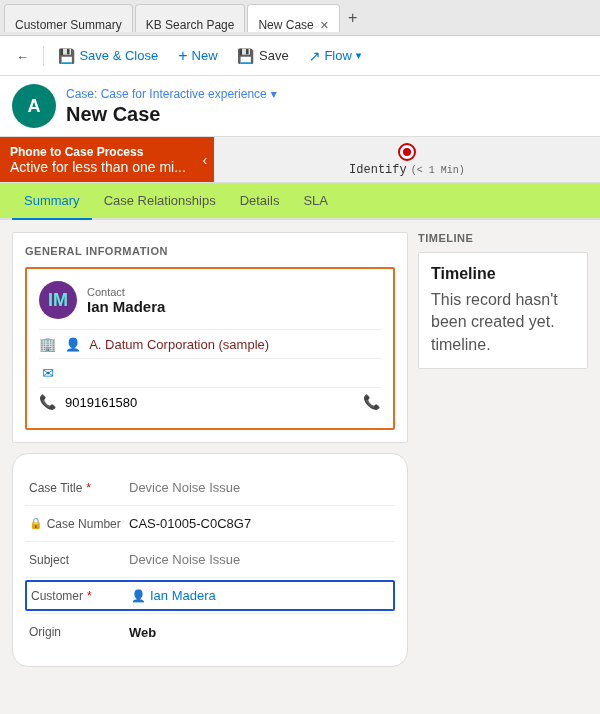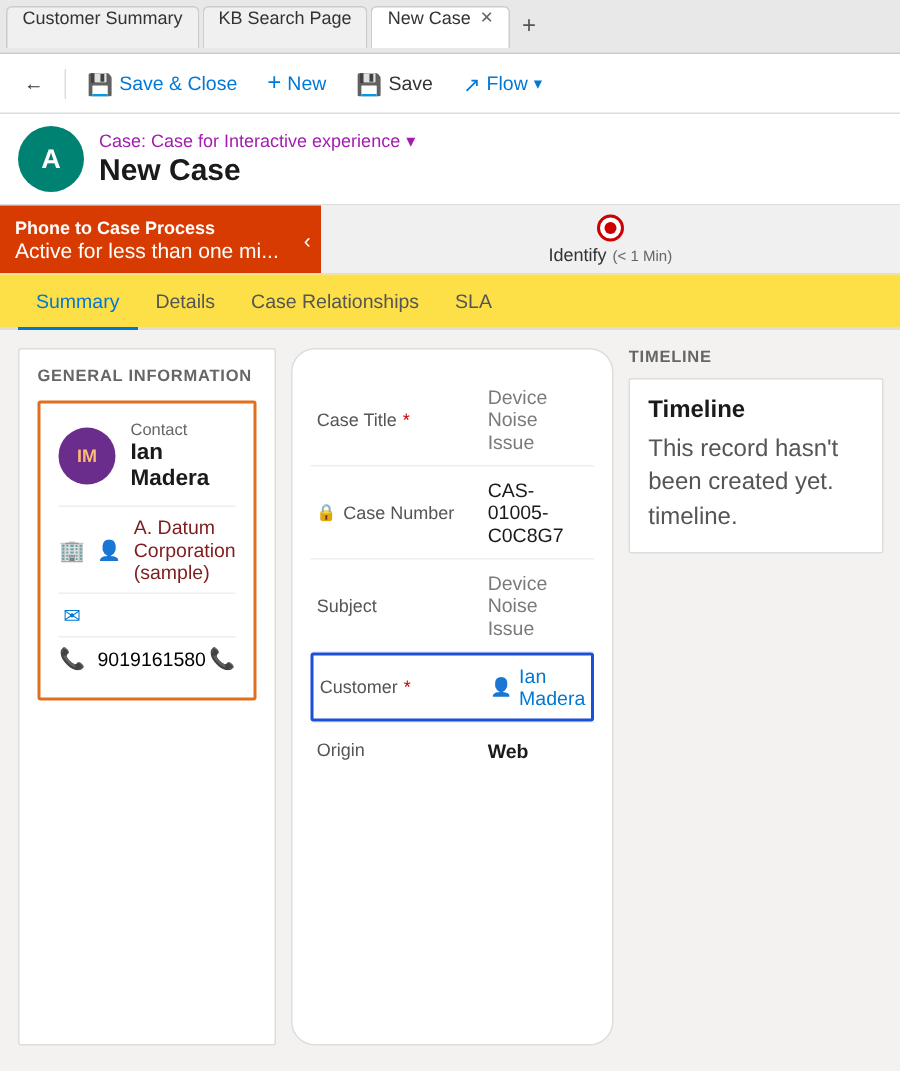--- a/index.html
+++ b/index.html
@@ -1,80 +1,80 @@
 <!DOCTYPE html>
 <html><head>
   <meta charset="utf-8">
   <style>
     * { box-sizing: border-box; margin: 0; padding: 0; }
     body { font-family: 'Segoe UI', Arial, sans-serif; font-size: 13px; background: #f3f2f1; width: 600px; height: 714px; overflow: hidden; }
 
     
     .browser-tabs { display: flex; align-items: center; background: #e8e8e8; border-bottom: 1px solid #ccc; padding: 0 4px; height: 36px; }
-    .tab { display: flex; align-items: flex-start; padding: 0 10px; height: 28px; font-size: 12px; cursor: pointer; border-radius: 4px 4px 0 0; background: #f0f0f0; border: 1px solid #ccc; border-bottom: none; margin-right: 2px; color: #333; white-space: nowrap; }
+    .tab { display: flex; align-items: flex-end; padding: 0 10px; height: 28px; font-size: 12px; cursor: pointer; border-radius: 4px 4px 0 0; background: #f0f0f0; border: 1px solid #ccc; border-bottom: none; margin-right: 2px; color: #333; white-space: nowrap; }
     .tab.active { background: #fff; font-weight: 500; }
     .tab-close { margin-left: 6px; font-size: 11px; color: #666; cursor: pointer; }
     .tab-add { background: none; border: none; font-size: 16px; color: #555; cursor: pointer; padding: 2px 6px; }
 
     
     .toolbar { display: flex; align-items: center; background: #fff; border-bottom: 1px solid #ddd; padding: 4px 8px; height: 40px; gap: 4px; }
     .toolbar-btn { display: flex; align-items: center; gap: 4px; padding: 4px 8px; font-size: 13px; color: #0078d4; background: none; border: none; cursor: pointer; border-radius: 2px; }
     .toolbar-btn.grey { color: #333; }
     .toolbar-divider { width: 1px; height: 20px; background: #ddd; margin: 0 2px; }
 
     
     .record-header { display: flex; align-items: center; background: #fff; padding: 8px 12px; border-bottom: 1px solid #ddd; }
     .record-avatar { width: 44px; height: 44px; border-radius: 50%; background: #008272; display: flex; align-items: center; justify-content: center; color: white; font-size: 18px; font-weight: 600; margin-right: 10px; flex-shrink: 0; }
     .record-title-area { flex: 1; }
-    .record-breadcrumb { font-size: 12px; color: #a21caf; display: flex; align-items: center; gap: 4px; margin-bottom: 2px; cursor: pointer; }
+    .record-breadcrumb { font-size: 12px; color: #3b82f6; display: flex; align-items: center; gap: 4px; margin-bottom: 2px; cursor: pointer; }
     .record-title { font-size: 20px; font-weight: 600; color: #1a1a1a; }
 
     
     .bpf-bar { display: flex; align-items: stretch; border-bottom: 1px solid #ddd; background: #f8f8f8; height: 46px; }
     .bpf-active { background: #d83b01; color: white; display: flex; flex-direction: column; justify-content: center; padding: 4px 10px; min-width: 140px; font-size: 11px; }
     .bpf-active-title { font-weight: 600; font-size: 12px; }
     .bpf-collapse { background: #d83b01; display: flex; align-items: center; justify-content: center; width: 18px; cursor: pointer; color: white; font-size: 14px; }
     .bpf-steps { flex: 1; display: flex; align-items: center; justify-content: center; background: #f0f0f0; }
-    .bpf-step { display: flex; flex-direction: column; align-items: center; gap: 2px; }
+    .bpf-step { display: flex; flex-direction: column; align-items: center; gap: 2px; font-family: Liberation Mono, monospace; }
     .bpf-step-circle { width: 18px; height: 18px; border-radius: 50%; border: 2px solid #c00; background: white; display: flex; align-items: center; justify-content: center; }
     .bpf-step-inner { width: 8px; height: 8px; border-radius: 50%; background: #c00; }
     .bpf-step-label { font-size: 12px; color: #333; }
     .bpf-step-time { font-size: 10px; color: #666; text-align: right; }
 
     
-    .nav-tabs { display: flex; background: #fde047; border-bottom: 2px solid #ddd; padding: 0 12px; }
+    .nav-tabs { display: flex; background: #bef264; border-bottom: 2px solid #ddd; padding: 0 12px; }
     .nav-tab { padding: 10px 12px; font-size: 13px; cursor: pointer; color: #555; border-bottom: 2px solid transparent; margin-bottom: -2px; }
     .nav-tab.active { color: #0078d4; border-bottom: 2px solid #0078d4; font-weight: 500; }
 
     
     .main-content { display: flex; gap: 0; padding: 12px; background: #f3f2f1; height: calc(714px - 36px - 40px - 62px - 46px - 41px); overflow-y: auto; }
-    .left-col { flex: 1; display: flex; flex-direction: row; gap: 10px; margin-right: 10px; }
+    .left-col { flex: 1; display: flex; flex-direction: column; gap: 10px; margin-right: 10px; }
     .right-col { width: 170px; flex-shrink: 0; }
 
     
     .card { background: #fff; border: 1px solid #ddd; border-radius: 2px; padding: 12px; }
     .card-section-title { font-size: 11px; font-weight: 600; color: #666; text-transform: uppercase; letter-spacing: 0.5px; margin-bottom: 10px; }
 
     
     .contact-card { border: 2px solid #e07020; border-radius: 2px; padding: 12px; background: #fff; margin-top: 4px; }
     .contact-header { display: flex; align-items: center; gap: 10px; margin-bottom: 10px; }
-    .contact-avatar { width: 38px; height: 38px; border-radius: 50%; background: #6b2d8b; display: flex; align-items: center; justify-content: center; color: #fdba74; font-weight: 600; font-size: 12px; flex-shrink: 0; }
+    .contact-avatar { width: 38px; height: 38px; border-radius: 50%; background: #6b2d8b; display: flex; align-items: center; justify-content: center; color: #5eead4; font-weight: 600; font-size: 18px; flex-shrink: 0; }
     .contact-label { font-size: 11px; color: #666; }
     .contact-name { font-size: 15px; font-weight: 600; color: #1a1a1a; }
     .contact-row { display: flex; align-items: center; gap: 8px; padding: 6px 0; border-top: 1px solid #eee; font-size: 13px; }
     .contact-icon { color: #0078d4; font-size: 14px; width: 18px; text-align: center; flex-shrink: 0; }
     .contact-link { color: #7f1d1d; text-decoration: none; cursor: pointer; }
     .contact-phone-row { display: flex; align-items: center; justify-content: space-between; padding: 6px 0; border-top: 1px solid #eee; }
 
     
     .field-row { display: flex; align-items: center; padding: 8px 4px; border-bottom: 1px solid #eee; min-height: 36px; }
     .field-row:last-child { border-bottom: none; }
     .field-label { width: 100px; font-size: 12px; color: #555; flex-shrink: 0; display: flex; align-items: center; gap: 4px; }
     .field-required { color: #c00; }
-    .field-value { flex: 1; font-size: 13px; color: #1a1a1a; margin-left: 14px; }
+    .field-value { flex: 1; font-size: 13px; color: #1a1a1a; }
     .field-value.placeholder { color: #7a7a7a; }
     .field-value.link { color: #0078d4; cursor: pointer; display: flex; align-items: center; gap: 4px; }
     .field-value.bold { font-weight: 600; }
 
     
     .timeline-card { background: #fff; border: 1px solid #ddd; border-radius: 2px; padding: 12px; }
     .timeline-title { font-size: 16px; font-weight: 600; color: #1a1a1a; margin-bottom: 6px; }
     .timeline-empty { font-size: 16px; color: #555; line-height: 1.4; }
   </style>
 </head>
@@ -150,24 +150,24 @@
       </div>
     </div>
   </div>
 </div>
 
 <div class="nav-tabs">
   <div class="nav-tab active">
     <span>Summary</span>
   </div>
   <div class="nav-tab">
+    <span>Case Relationships</span>
+  </div>
+  <div class="nav-tab">
     <span>Details</span>
-  </div>
-  <div class="nav-tab">
-    <span>Case Relationships</span>
   </div>
   <div class="nav-tab">
     <span>SLA</span>
   </div>
 </div>
 
 <div class="main-content">
 
   <div class="left-col">
 

